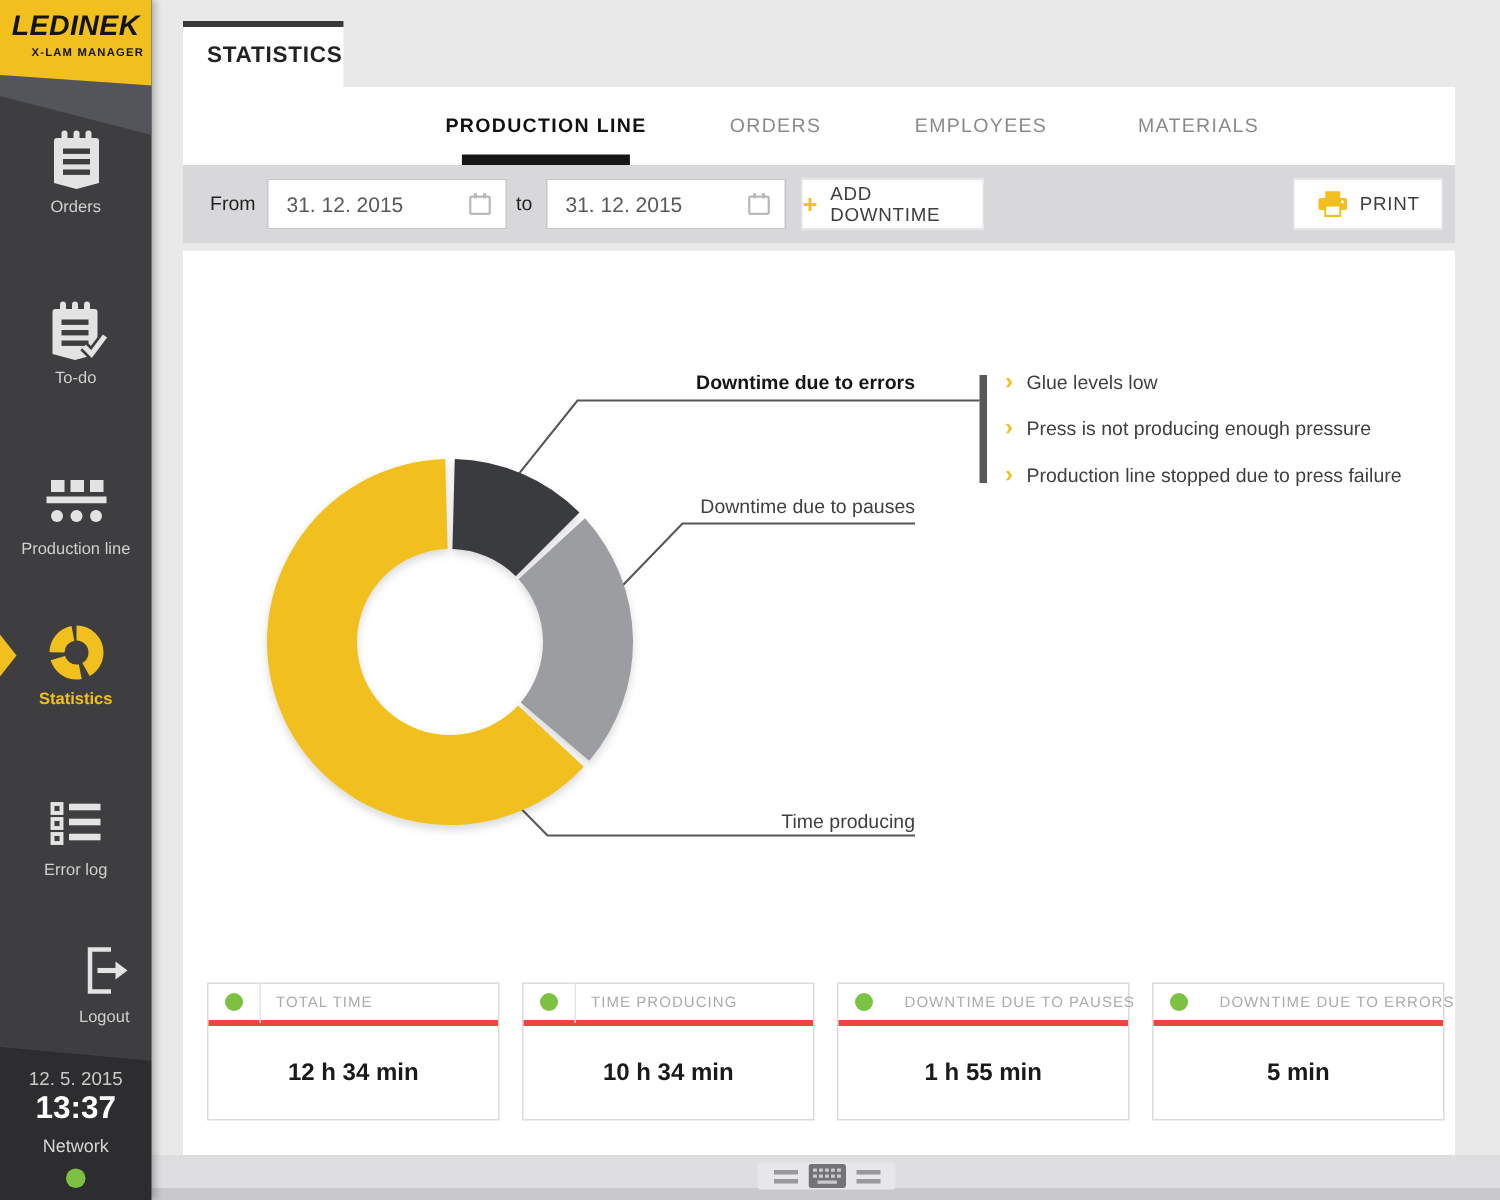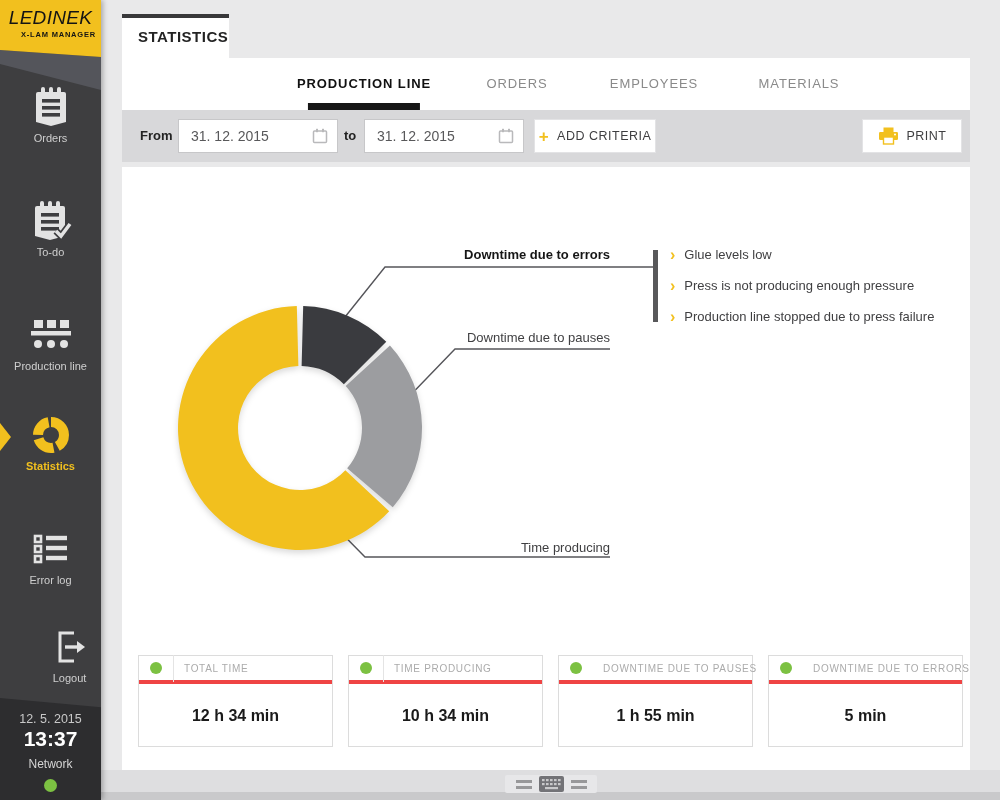--- a/index.html
+++ b/index.html
@@ -3,21 +3,21 @@
 <meta charset="utf-8">
 <style>
   * { margin:0; padding:0; box-sizing:border-box; }
   html,body { width:1000px; height:800px; overflow:hidden; }
   body { font-family:"Liberation Sans", sans-serif; background:#E9E9EA; position:relative; }
 
   
   .sidebar { position:absolute; left:0; top:0; width:101px; height:800px; background:#3E3E40; box-shadow:2px 0 5px rgba(0,0,0,.28); z-index:5; }
   .logo-wrap { position:absolute; top:0; left:0; width:101px; height:92px; }
   .logo-wrap svg { display:block; }
-  .logo-text { position:absolute; top:7px; left:0; width:101px; text-align:center; font-style:italic; font-weight:400; font-size:19px; letter-spacing:.3px; color:#141414; }
+  .logo-text { position:absolute; top:7px; left:0; width:101px; text-align:center; font-style:italic; font-weight:700; font-size:19px; letter-spacing:.3px; color:#141414; }
   .logo-sub { position:absolute; top:30px; left:0; width:101px; text-align:center; font-size:7.5px; font-weight:bold; letter-spacing:.8px; color:#141414;padding-left:16px; }
   .nav-item { position:absolute; left:0; width:101px; text-align:center; cursor:pointer; }
   .nav-item .nicon { height:46px; display:flex; align-items:center; justify-content:center; }
   .nav-item .nlabel { display:block; margin-top:2px; font-size:11px; color:#CFCFCF; }
   .nav-item.active .nlabel { color:#F2C01E; font-weight:bold; }
   .active-arrow { position:absolute; left:0; top:423px; width:0; height:0; border-top:14px solid transparent; border-bottom:14px solid transparent; border-left:11px solid #F2C01E; }
   .side-bottom { position:absolute; left:0; top:698px; width:101px; height:102px; background:#2D2D2F; clip-path:polygon(0 0, 100% 9%, 100% 100%, 0 100%); }
   .side-date { position:absolute; top:14px; width:101px; text-align:center; font-size:12.5px; color:#C9C9C9; }
   .side-time { position:absolute; top:29px; width:101px; text-align:center; font-size:21px; font-weight:bold; color:#FFFFFF; }
   .network-row { position:absolute; bottom:8px; width:101px; display:flex; align-items:center; justify-content:center; gap:8px;flex-direction:column; }
@@ -28,21 +28,21 @@
   .main { position:absolute; left:101px; top:0; width:899px; height:800px; }
   .page-tab { position:absolute; left:21px; top:14px; width:107px; height:44px; background:#FFFFFF; border-top:4px solid #38383A; cursor:pointer; }
   .page-tab span { display:block; padding-left:16px; line-height:38px; font-size:15px; font-weight:bold; letter-spacing:.5px; color:#232323; }
   .tab-band { position:absolute; left:21px; top:58px; width:848px; height:52px; background:#FFFFFF; }
   .subtab { position:absolute; top:0; height:52px; line-height:52px; transform:translateX(-50%); font-size:13px; letter-spacing:.9px; color:#8A8A8A; cursor:pointer; white-space:nowrap; }
   .subtab.active { color:#111; font-weight:bold; }
   .subtab.active::after { content:""; position:absolute; left:50%; transform:translateX(-50%); bottom:0; width:112px; height:7px; background:#161616; }
 
   
   .filter-bar { position:absolute; left:21px; top:110px; width:848px; height:52px; background:#D8D8DA; }
-  .flabel { position:absolute; top:0; height:52px; line-height:52px; font-size:13px; font-weight:bold; color:#232323; }
+  .flabel { position:absolute; top:0; height:52px; line-height:52px; font-size:13px; font-weight:normal; color:#232323; }
   .from-label { left:18px; } .to-label { left:222px; }
   .date-input { position:absolute; top:9px; width:160px; height:34px; background:#FFF; border:1px solid #C7C7C9; display:flex; align-items:center; cursor:text; }
   .date-input .dval { flex:1; padding-left:12px; font-size:14px; color:#58585A; }
   .date-input .cal { margin-right:9px; cursor:pointer; display:flex; }
   .di-from { left:56px; } .di-to { left:242px; }
   .btn { position:absolute; top:9px; height:34px; background:#FFF; border:1px solid #E3E3E5; display:flex; align-items:center; justify-content:center; gap:8px; font-size:12.5px; letter-spacing:.5px; color:#3E3E40; cursor:pointer; }
   .btn-add { left:412px; width:122px; }
   .btn-add .plus { color:#F2C01E; font-size:17px; font-weight:bold; line-height:1; }
   .btn-print { left:740px; width:100px; }
 
@@ -218,21 +218,21 @@
       <span class="cal">
         <svg width="16" height="16" viewBox="0 0 16 16">
             <rect x="1.5" y="3" width="13" height="11.5" rx="1" fill="none" stroke="#B9B9BB" stroke-width="1.5"></rect>
             <rect x="4" y="0.8" width="2" height="3.4" fill="#B9B9BB"></rect>
             <rect x="10" y="0.8" width="2" height="3.4" fill="#B9B9BB"></rect>
           </svg>
       </span>
     </div>
     <div class="btn btn-add">
       <span class="plus">+</span>
-      <span>ADD CRITERIA</span>
+      <span>ADD DOWNTIME</span>
     </div>
     <div class="btn btn-print">
       <span style="display:flex">
         <svg width="21" height="18" viewBox="0 0 21 18">
             <rect x="5.5" y="0.5" width="10" height="4.5" fill="#F2C01E"></rect>
             <rect x="1" y="5" width="19" height="8" rx="1.2" fill="#F2C01E"></rect>
             <rect x="5.5" y="10" width="10" height="7" fill="#FFFFFF" stroke="#F2C01E" stroke-width="1.4"></rect>
             <circle cx="17" cy="7.5" r="1" fill="#FFF"></circle>
           </svg>
       </span>

